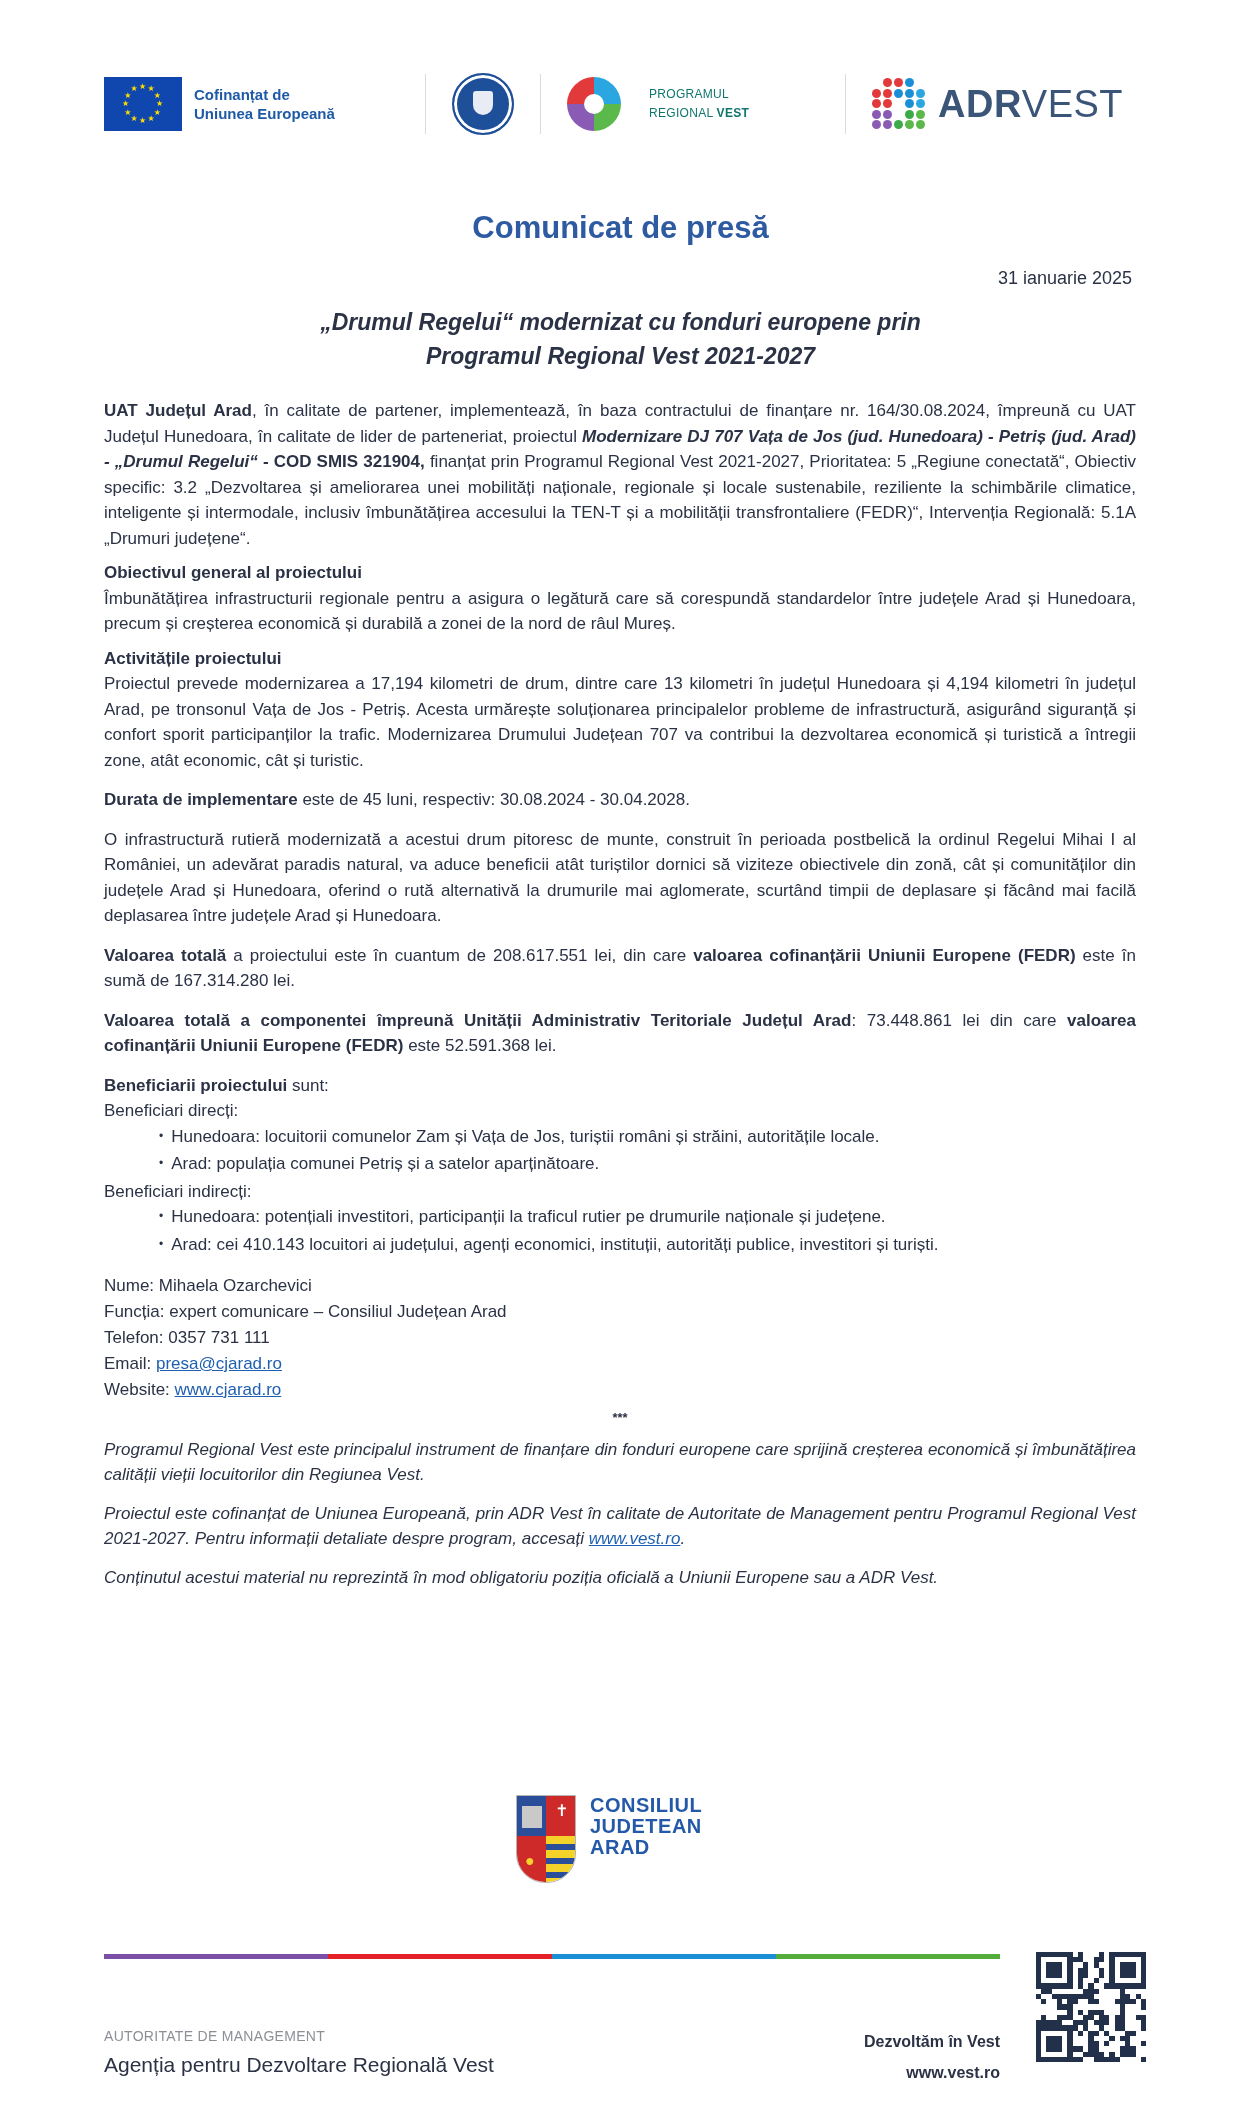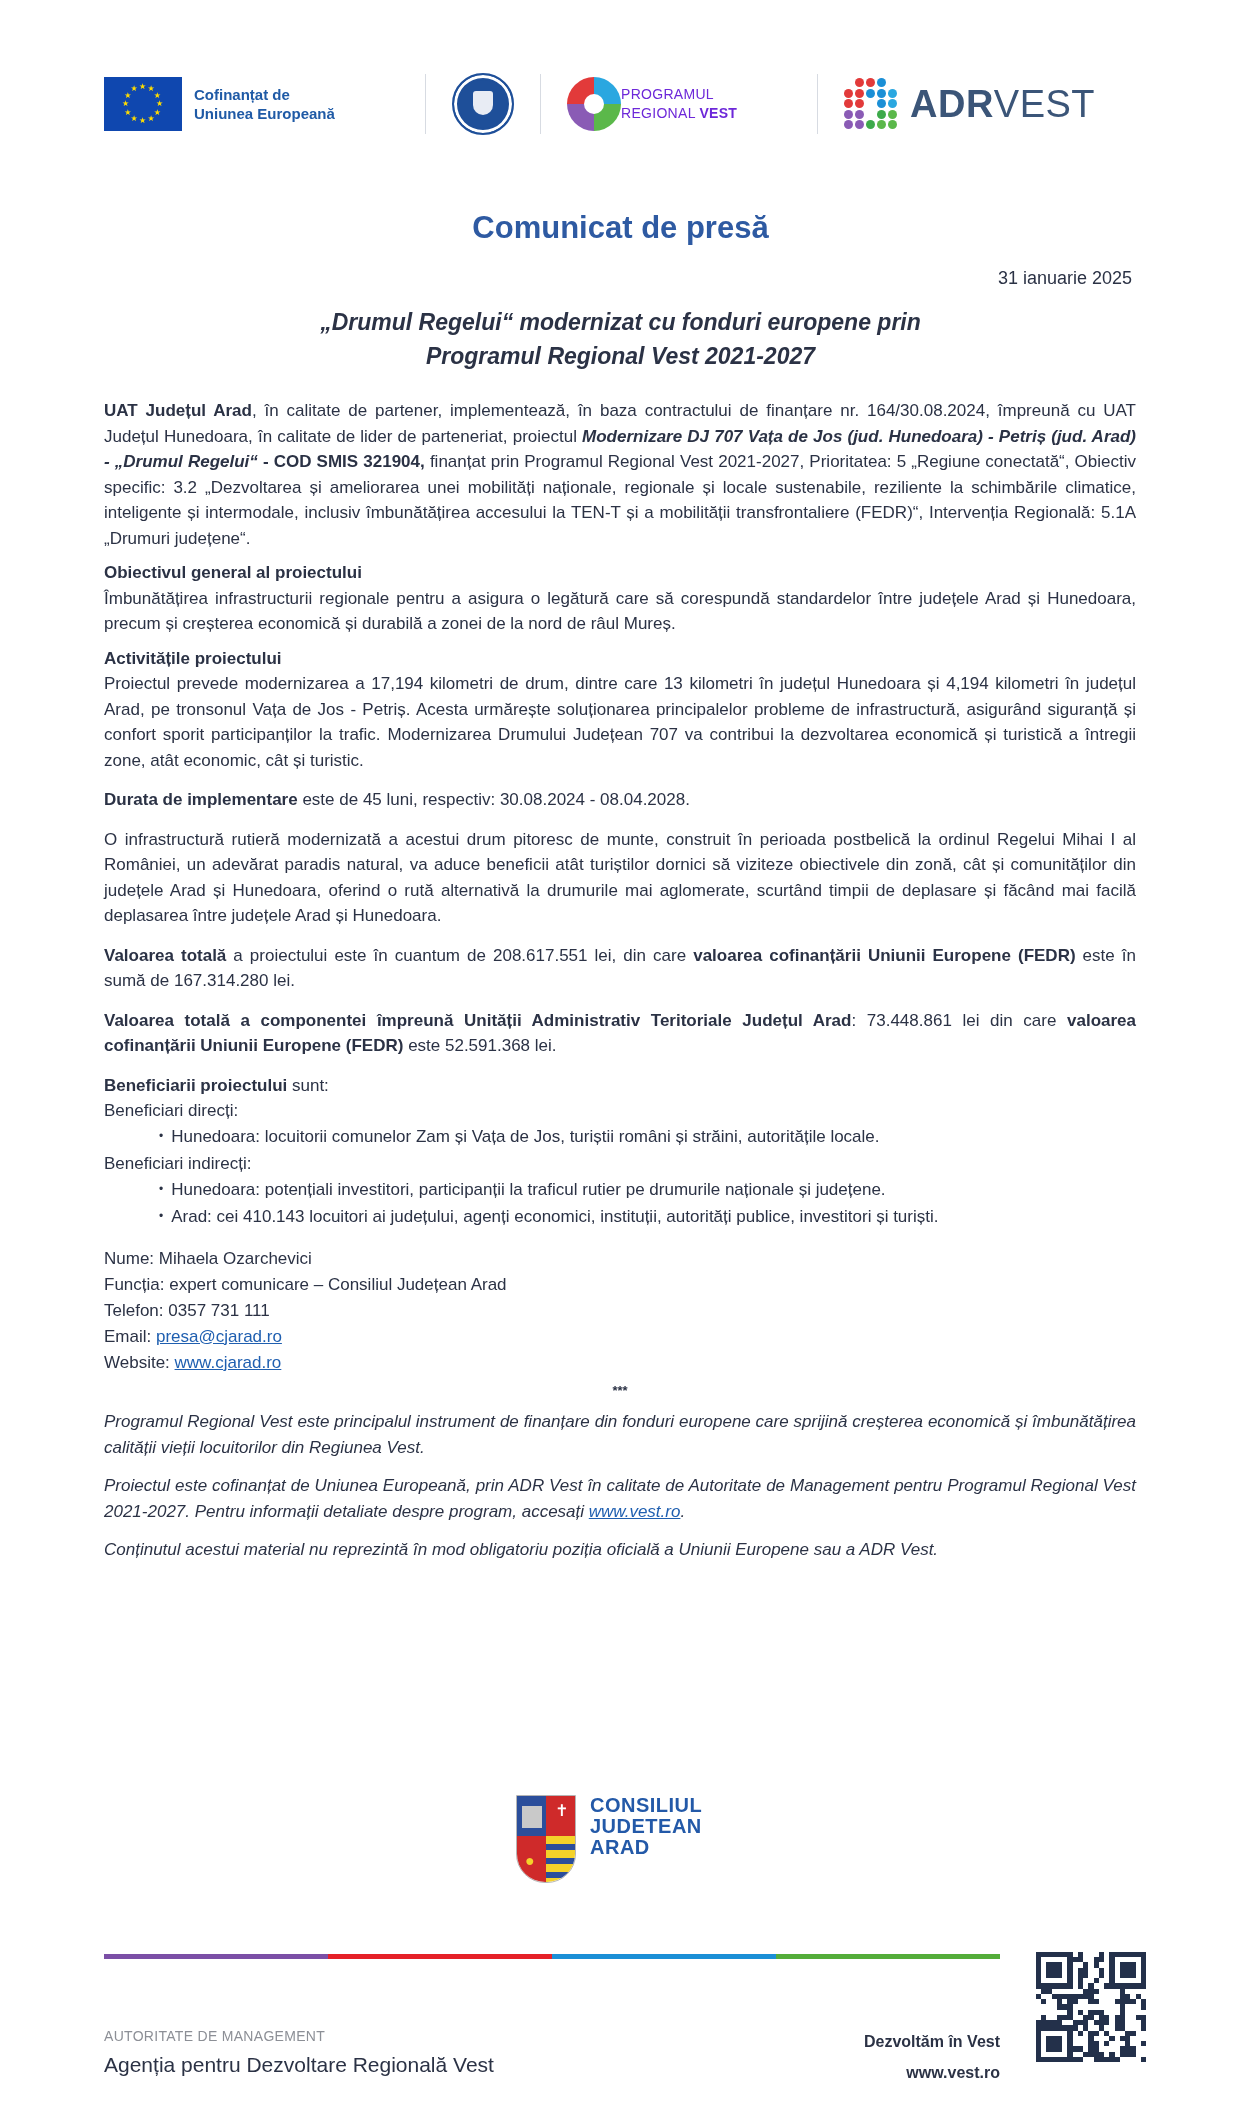--- a/index.html
+++ b/index.html
@@ -9,21 +9,21 @@
   
   .logos { position: absolute; top: 72px; left: 104px; width: 1030px; height: 64px; display: flex; align-items: center; }
   .eu-flag { width: 78px; height: 54px; background: #0f47af; position: relative; flex: none; }
   .eu-flag .star { position: absolute; color: #ffdd00; font-size: 8px; line-height: 8px; }
   .eu-text { margin-left: 12px; font-weight: bold; color: #1f5aa6; font-size: 15px; line-height: 19px; width: 205px; }
   .sep { width: 1px; height: 60px; background: #d7dbe2; margin: 0 26px; flex: none; }
   .gov-seal { width: 58px; height: 58px; border-radius: 50%; background: #1e4f99; border: 2px solid #1e4f99; box-shadow: inset 0 0 0 3px #fff, inset 0 0 0 5px #1e4f99; position: relative; flex: none; }
   .gov-seal .inner { position: absolute; left: 19px; top: 16px; width: 20px; height: 24px; background: #e8ecf4; border-radius: 3px 3px 10px 10px; }
   .prv-logo { width: 54px; height: 54px; border-radius: 50%; flex: none; background: conic-gradient(#2aa7e0 0deg 90deg, #5bb84a 90deg 180deg, #8a5bb5 180deg 270deg, #e23a3a 270deg 360deg); position: relative; }
   .prv-logo::after { content: ""; position: absolute; left: 17px; top: 17px; width: 20px; height: 20px; background: #fff; border-radius: 50%; }
-  .prv-text { margin-left: 0; color: #6d28d9; font-size: 14px; line-height: 19px; width: 170px; letter-spacing: 0.3px; }
+  .prv-text { margin-left: 28px; color: #0f766e; font-size: 12px; line-height: 19px; width: 170px; letter-spacing: 0.3px; }
   .prv-text b { font-weight: bold; }
   .adr-dots { width: 52px; height: 52px; display: grid; grid-template-columns: repeat(5, 10px); grid-gap: 1px; flex: none; }
   .adr-dots span { width: 9px; height: 9px; border-radius: 50%; display: block; }
   .adr-text { margin-left: 14px; font-size: 38px; color: #3b5578; letter-spacing: 0.5px; }
   .adr-text b { font-weight: bold; }
 
   
   .title { position: absolute; top: 210px; left: 0; width: 1241px; text-align: center; font-size: 31px; font-weight: bold; color: #2e5aa2; }
   .date { position: absolute; top: 268px; right: 109px; font-size: 18px; color: #2b3245; }
   .subtitle { position: absolute; top: 305px; left: 0; width: 1241px; text-align: center; font-size: 23px; line-height: 34px; font-weight: bold; font-style: italic; color: #2b3245; }
@@ -142,40 +142,41 @@
       <span class="h">Obiectivul general al proiectului</span>
       <span>Îmbunătățirea infrastructurii regionale pentru a asigura o legătură care să corespundă standardelor între județele Arad și Hunedoara, precum și creșterea economică și durabilă a zonei de la nord de râul Mureș.</span>
     </p>
 
     <p>
       <span class="h">Activitățile proiectului</span>
       <span>Proiectul prevede modernizarea a 17,194 kilometri de drum, dintre care 13 kilometri în județul Hunedoara și 4,194 kilometri în județul Arad, pe tronsonul Vața de Jos - Petriș. Acesta urmărește soluționarea principalelor probleme de infrastructură, asigurând siguranță și confort sporit participanților la trafic. Modernizarea Drumului Județean 707 va contribui la dezvoltarea economică și turistică a întregii zone, atât economic, cât și turistic.</span>
     </p>
 
     <p style="margin-top:14px;">
-      <b>Durata de implementare</b><span> este de 45 luni, respectiv: 30.08.2024 - 08.04.2028.</span>
+      <b>Durata de implementare</b><span> este de 45 luni, respectiv: 30.08.2024 - 30.04.2028.</span>
     </p>
 
     <p style="margin-top:14px;">
       <span>O infrastructură rutieră modernizată a acestui drum pitoresc de munte, construit în perioada postbelică la ordinul Regelui Mihai I al României, un adevărat paradis natural, va aduce beneficii atât turiștilor dornici să viziteze obiectivele din zonă, cât și comunităților din județele Arad și Hunedoara, oferind o rută alternativă la drumurile mai aglomerate, scurtând timpii de deplasare și făcând mai facilă deplasarea între județele Arad și Hunedoara.</span>
     </p>
 
     <p style="margin-top:14px;">
       <b>Valoarea totală</b><span> a proiectului este în cuantum de 208.617.551 lei, din care </span><b>valoarea cofinanțării Uniunii Europene (FEDR)</b><span> este în sumă de 167.314.280 lei.</span>
     </p>
 
     <p style="margin-top:14px;">
       <b>Valoarea totală a componentei împreună Unității Administrativ Teritoriale Județul Arad</b><span>: 73.448.861 lei din care </span><b>valoarea cofinanțării Uniunii Europene (FEDR)</b><span> este 52.591.368 lei.</span>
     </p>
 
     <div style="margin-top:14px;">
       <div><b>Beneficiarii proiectului</b><span> sunt:</span></div>
       <div>Beneficiari direcți:</div>
       <ul>
         <li>Hunedoara: locuitorii comunelor Zam și Vața de Jos, turiștii români și străini, autoritățile locale.</li>
+        <li>Arad: populația comunei Petriș și a satelor aparținătoare.</li>
       </ul>
       <div>Beneficiari indirecți:</div>
       <ul>
         <li>Hunedoara: potențiali investitori, participanții la traficul rutier pe drumurile naționale și județene.</li>
       </ul>
       <div style="text-indent:55px;"><span style="font-size:12px;position:relative;top:-2px;margin-right:8px;">•</span><span>Arad: cei 410.143 locuitori ai județului, agenți economici, instituții, autorități publice, investitori și turiști.</span></div>
     </div>
 
     <div class="contact" style="margin-top:14px;">
       <div>Nume: Mihaela Ozarchevici</div>

